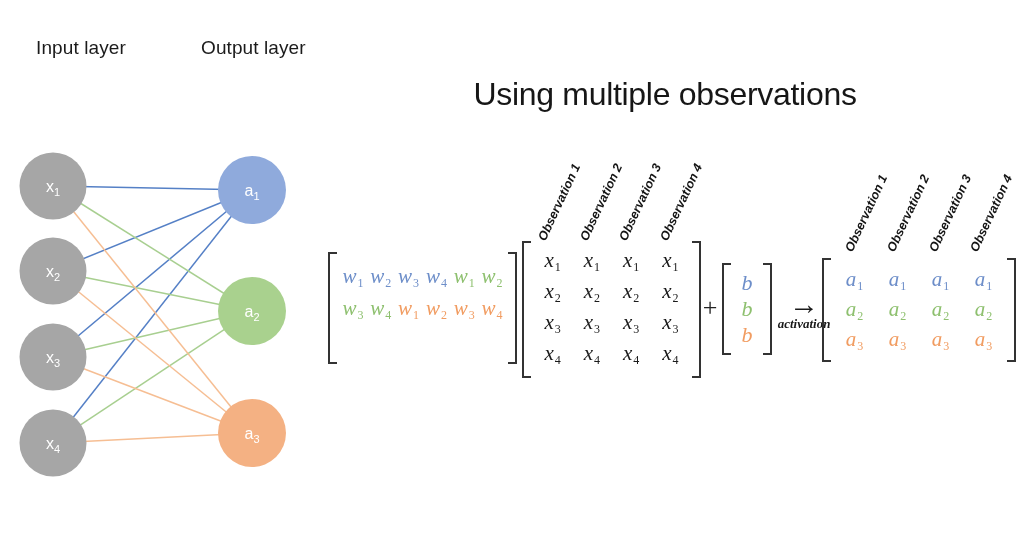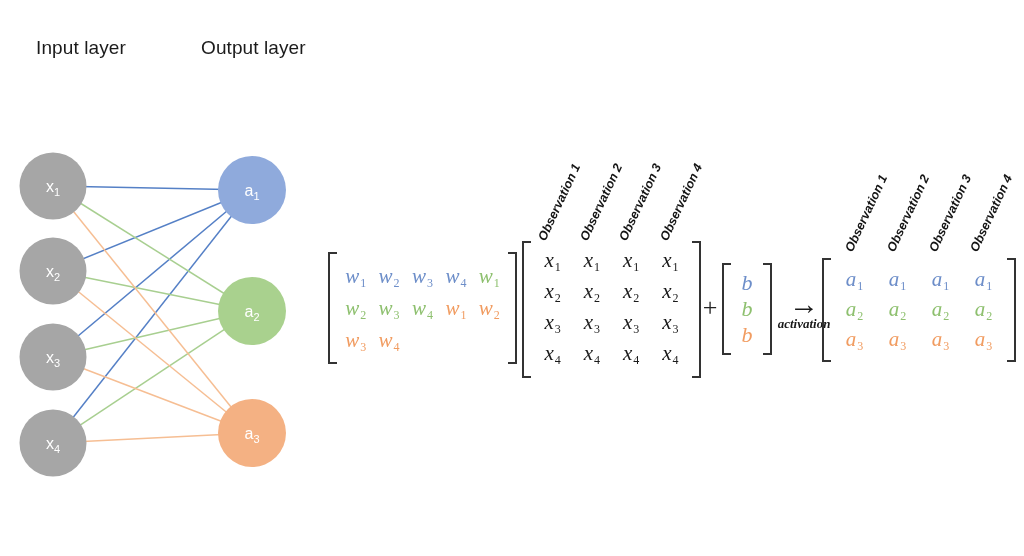--- a/index.html
+++ b/index.html
@@ -61,20 +61,21 @@
   .node-label { font-family:"Liberation Sans", sans-serif; font-size:16px; fill:#ffffff; }
   .node-sub   { font-size:11px; }
 </style>
 </head>
 <body>
 
 <div class="canvas">
 
   <div class="layer-label" style="left:36px; top:37px;">Input layer</div>
   <div class="layer-label" style="left:201px; top:37px;">Output layer</div>
+  <div class="slide-title">Using multiple observations</div>
 
   <svg class="net-svg" width="300" height="340" viewBox="0 0 300 340">
     <g>
       <line x1="43" y1="39" x2="242" y2="43" stroke-width="1.5" stroke="#5580C6"></line>
       <line x1="43" y1="124" x2="242" y2="43" stroke-width="1.5" stroke="#5580C6"></line>
       <line x1="43" y1="210" x2="242" y2="43" stroke-width="1.5" stroke="#5580C6"></line>
       <line x1="43" y1="296" x2="242" y2="43" stroke-width="1.5" stroke="#5580C6"></line>
     </g>
     <g>
       <line x1="43" y1="39" x2="242" y2="164" stroke-width="1.5" stroke="#A8CF90"></line>
@@ -109,21 +110,21 @@
   <div class="obs-labels obs-x" style="left:522px; top:153px; width:179px; height:90px;">
       <span class="obs-label">Observation 1</span>
       <span class="obs-label">Observation 2</span>
       <span class="obs-label">Observation 3</span>
       <span class="obs-label">Observation 4</span>
     </div>
 
   <div class="matrix mx-w" style="left:328px; top:252px; width:189px; height:112px;">
       <span class="bk bk-l"></span>
       <span class="bk bk-r"></span>
-      <div class="m-grid" style="grid-template-columns: repeat(5, 1fr); grid-template-rows: repeat(3, 1fr);">
+      <div class="m-grid" style="grid-template-columns: repeat(6, 1fr); grid-template-rows: repeat(3, 1fr);">
         <span class="m-cell" style="color: rgb(109, 142, 201);"><span class="m-base">w</span><span class="m-sub">1</span></span>
         <span class="m-cell" style="color: rgb(109, 142, 201);"><span class="m-base">w</span><span class="m-sub">2</span></span>
         <span class="m-cell" style="color: rgb(109, 142, 201);"><span class="m-base">w</span><span class="m-sub">3</span></span>
         <span class="m-cell" style="color: rgb(109, 142, 201);"><span class="m-base">w</span><span class="m-sub">4</span></span>
         <span class="m-cell" style="color: rgb(142, 192, 111);"><span class="m-base">w</span><span class="m-sub">1</span></span>
         <span class="m-cell" style="color: rgb(142, 192, 111);"><span class="m-base">w</span><span class="m-sub">2</span></span>
         <span class="m-cell" style="color: rgb(142, 192, 111);"><span class="m-base">w</span><span class="m-sub">3</span></span>
         <span class="m-cell" style="color: rgb(142, 192, 111);"><span class="m-base">w</span><span class="m-sub">4</span></span>
         <span class="m-cell" style="color: rgb(241, 156, 97);"><span class="m-base">w</span><span class="m-sub">1</span></span>
         <span class="m-cell" style="color: rgb(241, 156, 97);"><span class="m-base">w</span><span class="m-sub">2</span></span>

